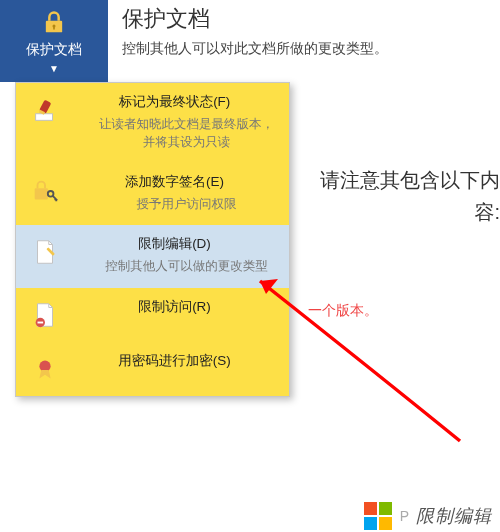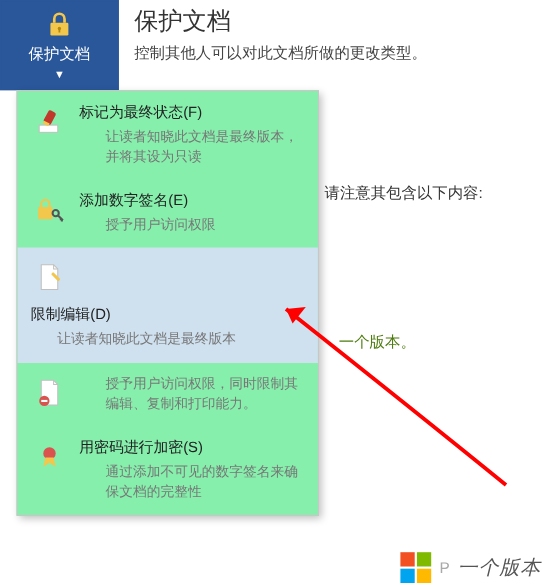--- a/index.html
+++ b/index.html
@@ -21,41 +21,42 @@
     .ribbon-text { flex: 1; padding: 4px 10px 0 14px; }
     .ribbon-text .title { font-size: 22px; color: #333; margin-bottom: 6px; }
     .ribbon-text .desc { font-size: 14px; color: #444; }
 
     
     .dropdown {
       position: absolute;
       top: 82px;
       left: 15px;
       width: 275px;
-      background: #86efac;
+      background: #fde047;
       border: 1px solid #c7c7c7;
       box-shadow: 3px 3px 7px rgba(0,0,0,.25);
       z-index: 2;
+      text-align: center;
     }
     .menu-item {
       display: flex;
       padding: 10px 12px 12px 12px;
       gap: 10px;
       border-bottom: 0;
       cursor: default;
     }
-    .menu-item.hover { background: #cfe0ef; flex-direction: column; }
+    .menu-item.hover { background: #cfe0ef; }
     .menu-icon { width: 34px; display: flex; justify-content: center; padding-top: 2px; }
     .menu-text { flex: 1; }
     .menu-text .item-title { font-size: 13.5px; color: #222; margin-bottom: 4px; }
     .menu-text .item-desc  { font-size: 12.5px; color: #777; line-height: 1.45; margin-left: 24px; }
 
     
-    .bg-text { position: absolute; left: 295px; top: 164px; font-size: 14px; color: #333; line-height: 1.6; }
-    .bg-text2 { position: absolute; left: 308px; top: 302px; font-size: 14px; color: #4d7c0f; }
+    .bg-text { position: absolute; left: 295px; top: 164px; font-size: 20px; color: #333; line-height: 1.6; text-align: right; }
+    .bg-text2 { position: absolute; left: 308px; top: 302px; font-size: 14px; color: #ef4444; }
 
     
     .anno-arrow { position: absolute; left: 240px; top: 256px; width: 230px; height: 200px; z-index: 3; pointer-events: none; }
 
     
     .wm { position: absolute; right: 8px; bottom: 2px; display: flex; align-items: center; gap: 6px; }
     .ms-logo { width: 28px; height: 28px; display: grid; grid-template-columns: 1fr 1fr; grid-template-rows: 1fr 1fr; gap: 2px; }
     .ms-logo div { width: 100%; height: 100%; }
     .ms-r { background: #f25022; }
     .ms-g { background: #7fba00; }
@@ -118,48 +119,47 @@
   <div class="menu-item hover">
     <div class="menu-icon">
       <svg width="30" height="30" viewBox="0 0 32 32">
         <path d="M8 4 h12 l4 4 v20 h-16 z" fill="#fff" stroke="#c0c0c0"></path>
         <path d="M20 4 v4 h4" fill="none" stroke="#c0c0c0"></path>
         <rect x="17" y="14" width="10" height="3" rx="1" fill="#f3c64c" transform="rotate(45 22 15.5)"></rect>
       </svg>
     </div>
     <div class="menu-text">
       <div class="item-title">限制编辑(D)</div>
-      <div class="item-desc">让读者知晓此文档是最终版本</div>
+      <div class="item-desc">控制其他人可以做的更改类型</div>
     </div>
   </div>
 
   <div class="menu-item">
     <div class="menu-icon">
       <svg width="30" height="30" viewBox="0 0 32 32">
         <path d="M8 4 h12 l4 4 v20 h-16 z" fill="#fff" stroke="#c0c0c0"></path>
         <path d="M20 4 v4 h4" fill="none" stroke="#c0c0c0"></path>
         <circle cx="11" cy="24" r="5" fill="#d9534f"></circle>
         <rect x="8" y="23" width="6" height="2" fill="#fff"></rect>
       </svg>
     </div>
     <div class="menu-text">
-      <div class="item-desc">授予用户访问权限，同时限制其编辑、复制和打印能力。</div>
+      <div class="item-title">限制访问(R)</div>
     </div>
   </div>
 
   <div class="menu-item">
     <div class="menu-icon">
       <svg width="30" height="30" viewBox="0 0 32 32">
         <circle cx="16" cy="13" r="6" fill="#d9534f"></circle>
         <path d="M12 17 l-2 9 l6 -4 l6 4 l-2 -9" fill="#f3c64c"></path>
       </svg>
     </div>
     <div class="menu-text">
       <div class="item-title">用密码进行加密(S)</div>
-      <div class="item-desc">通过添加不可见的数字签名来确保文档的完整性</div>
     </div>
   </div>
 
 </div>
 
 <div class="bg-text">
   <div>请注意其包含以下内容:</div>
 </div>
 <div class="bg-text2">一个版本。</div>
 
@@ -170,15 +170,15 @@
 
 <div class="wm">
   <div class="ms-logo">
     <div class="ms-r"></div>
       <div class="ms-g"></div>
       <div class="ms-b"></div>
       <div class="ms-y"></div>
   </div>
   <div class="wm-text">
     <span class="pin">P</span>
-    <span>一个版本</span>
+    <span>限制编辑</span>
   </div>
 </div>
 
 </body></html>

